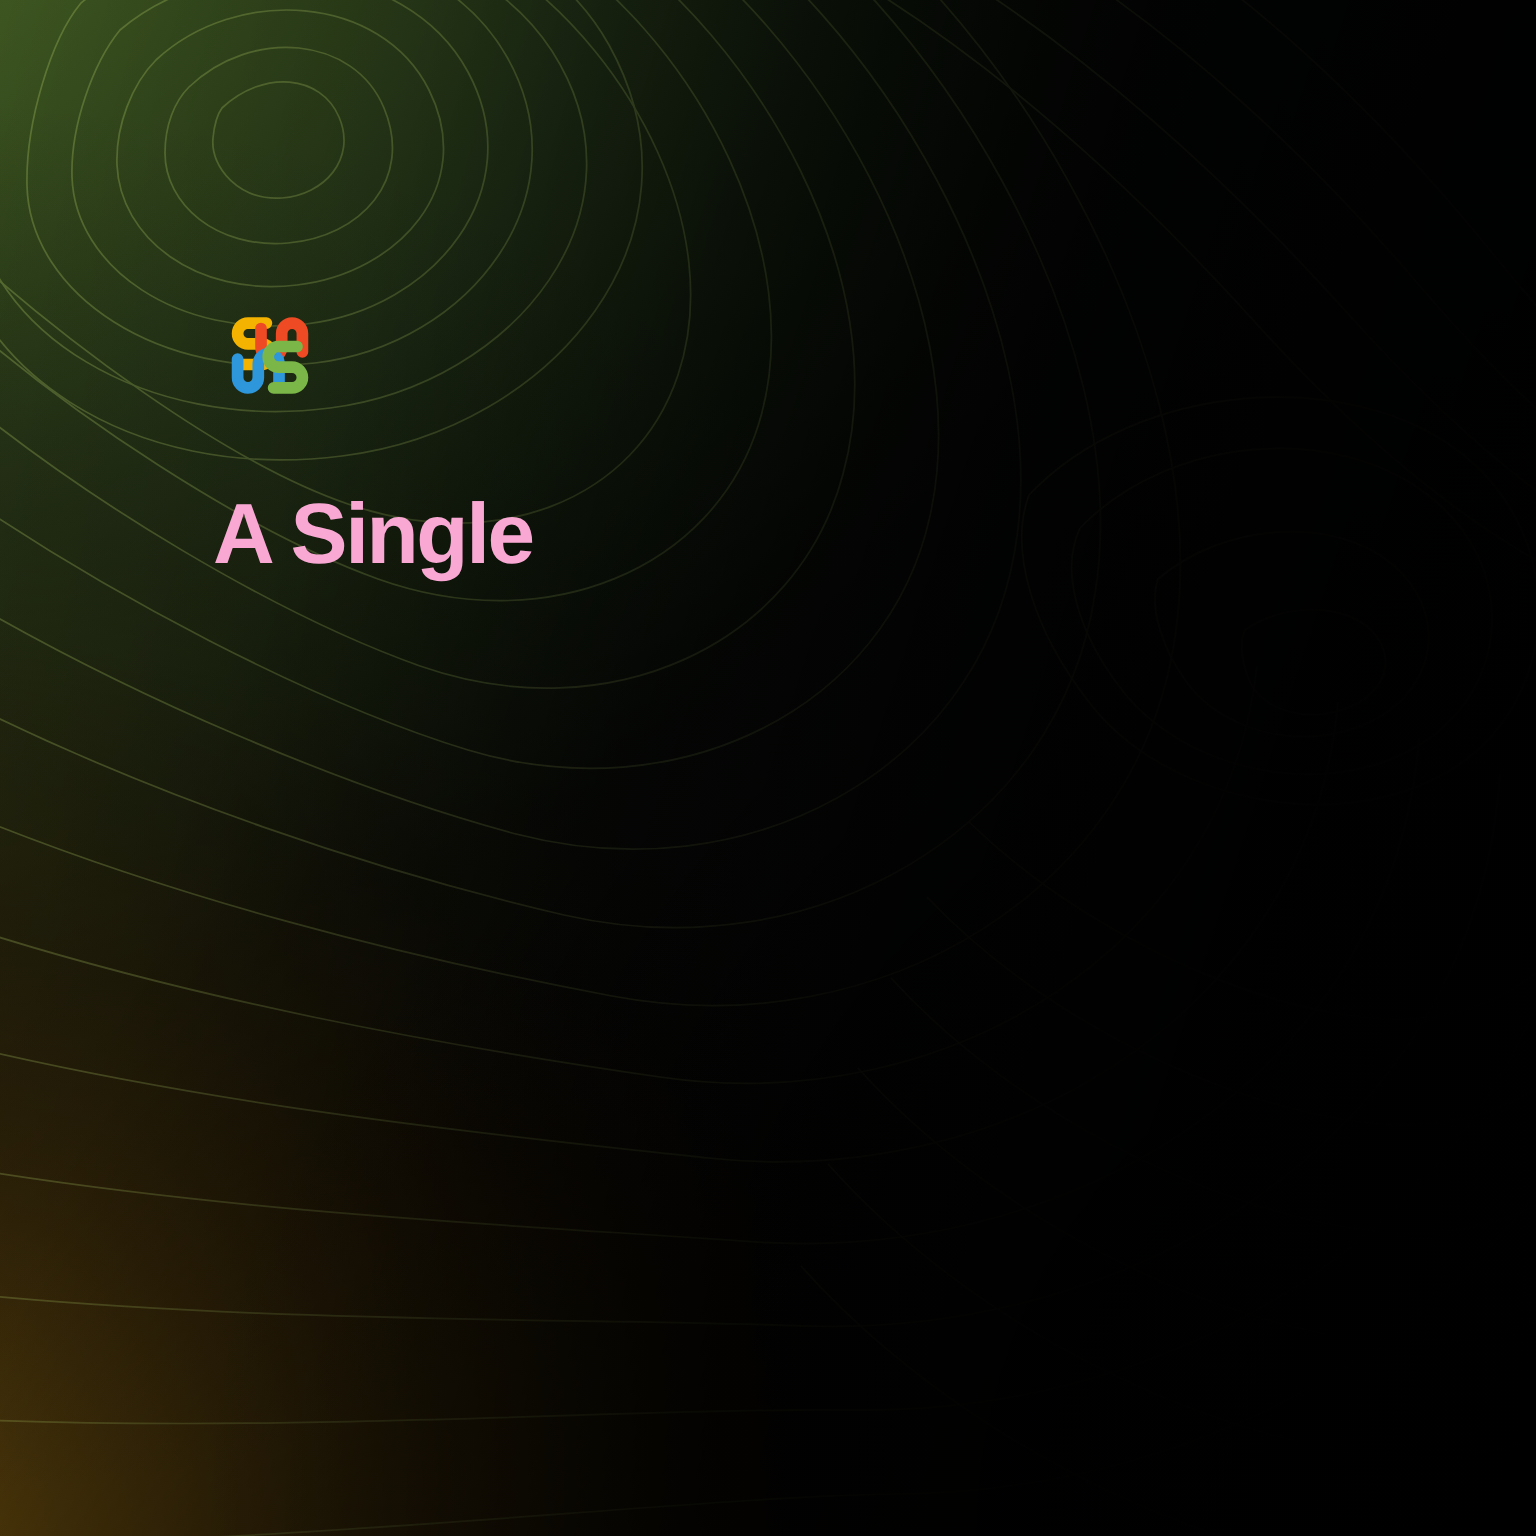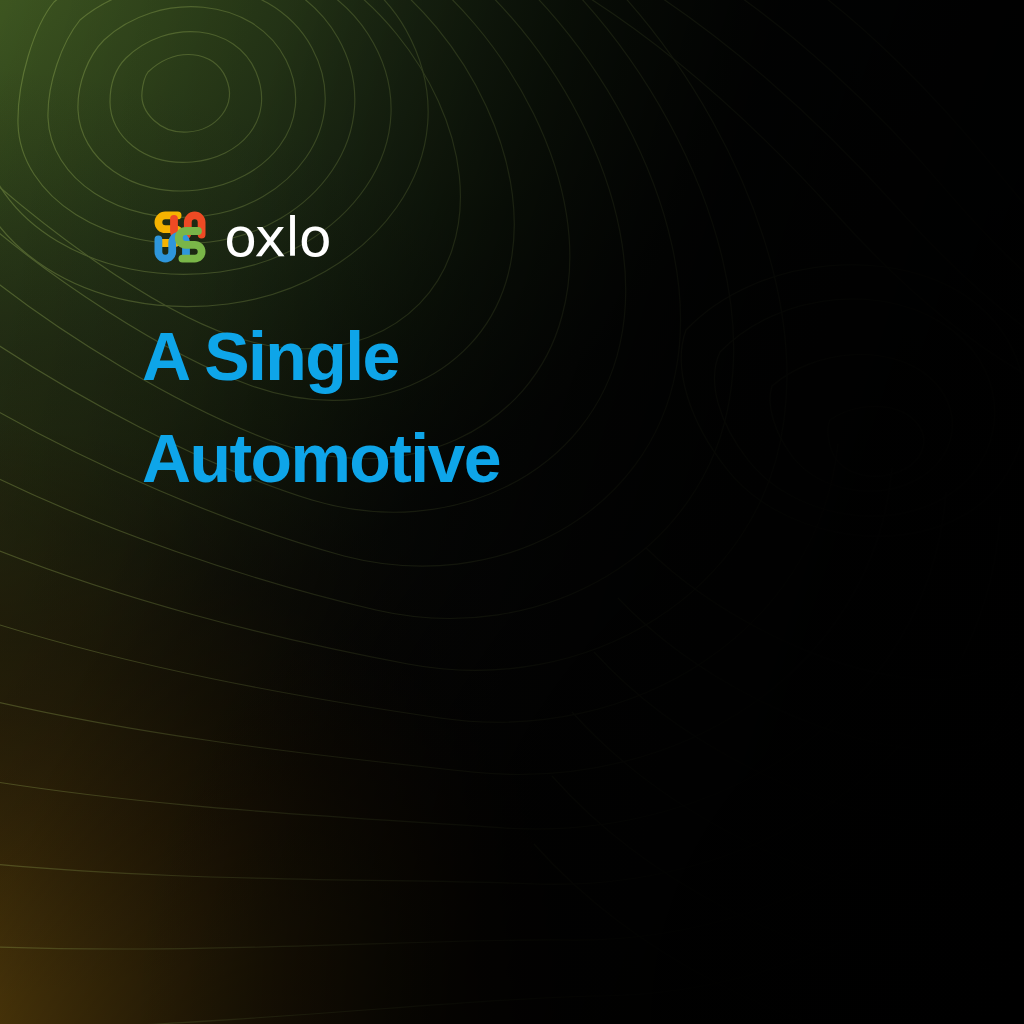--- a/index.html
+++ b/index.html
@@ -151,22 +151,22 @@
     white-space: nowrap;
   }
 
   
   .headline {
     position: absolute;
     left: 0;
     top: 305px;
     width: 620px;
     margin: 0;
-    color: #0ea5e9;
-    font-size: 68px;
+    color: #f9a8d4;
+    font-size: 57px;
     line-height: 102px;
     font-weight: bold;
     letter-spacing: -1.6px;
     font-family: "Liberation Sans", sans-serif;
   }
   .headline .hl-line {
     display: block;
     white-space: nowrap;
   }
 </style>
@@ -240,22 +240,20 @@
 
           <path d="M46 14 L25.5 14 A11.5 11.5 0 0 0 25.5 37 L40.5 37 A11.5 11.5 0 0 1 40.5 60 L20 60" stroke="#F5B301"></path>
 
           <path d="M86 46 L86 25.5 A11.5 11.5 0 0 0 63 25.5 L63 40.5 A11.5 11.5 0 0 1 40 40.5 L40 20" stroke="#EE4A24"></path>
 
           <path d="M14 54 L14 74.5 A11.5 11.5 0 0 0 37 74.5 L37 59.5 A11.5 11.5 0 0 1 60 59.5 L60 80" stroke="#2E96DB"></path>
 
           <path d="M54 86 L74.5 86 A11.5 11.5 0 0 0 74.5 63 L59.5 63 A11.5 11.5 0 0 1 59.5 40 L80 40" stroke="#7AB648"></path>
         </g>
       </svg>
-      <span class="logo-wordmark">oxlo</span>
     </div>
 
     <h1 class="headline">
       <span class="hl-line">A Single</span>
-      <span class="hl-line">Automotive</span>
     </h1>
 
   </div>
 </div>
 
 </body></html>

